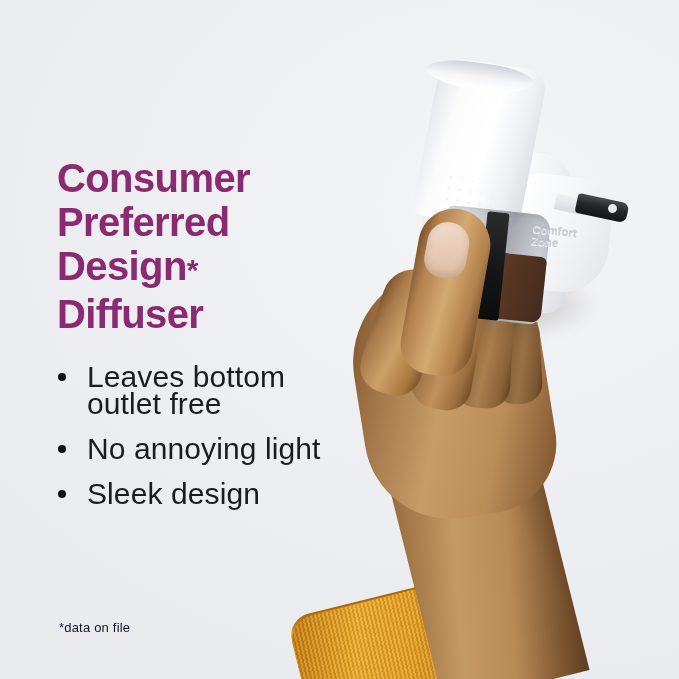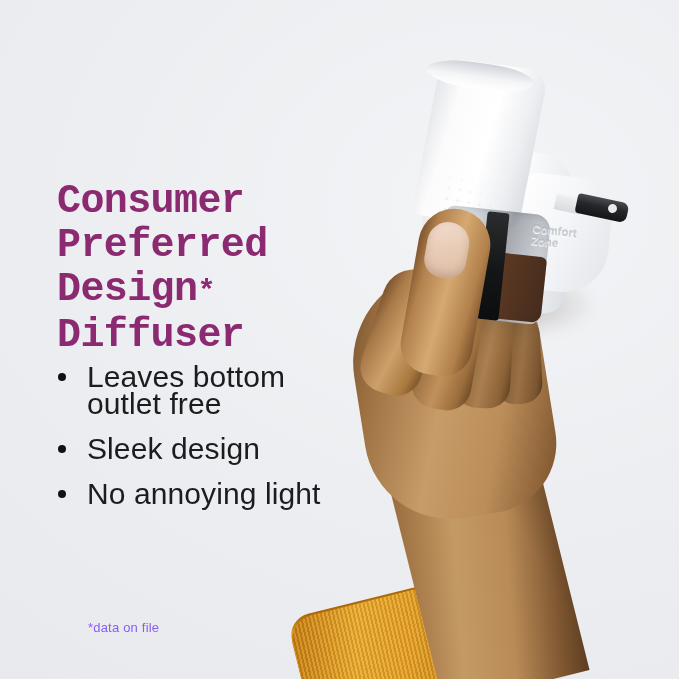--- a/index.html
+++ b/index.html
@@ -22,28 +22,27 @@
     position: absolute;
     inset: 0;
     background:
       radial-gradient(120% 95% at 72% 30%, #f3f4f6 0%, #eceef1 48%, #e7e9ed 100%);
   }
 
   
   .headline {
     position: absolute;
     left: 57px;
-    top: 180px;
+    top: 156px;
     width: 300px;
     color: #8b2a70;
     font-size: 40px;
     line-height: 44px;
     font-weight: 700;
     letter-spacing: -0.6px;
-    font-family: Liberation Mono, monospace;
   }
   .headline .ln { display: block; white-space: nowrap; }
   .headline .star { font-size: 30px; vertical-align: baseline; }
 
   .bullets {
     position: absolute;
     left: 55px;
     top: 363px;
     width: 310px;
     margin: 0;
@@ -68,25 +67,24 @@
     width: 8px;
     height: 8px;
     border-radius: 50%;
     background: #111114;
   }
 
   .footnote {
     position: absolute;
     left: 59px;
     top: 620px;
-    color: #8b5cf6;
+    color: #0f172a;
     font-size: 13px;
     font-weight: 400;
     letter-spacing: 0.2px;
-    margin-left: 29px;
   }
 
   
   .photo {
     position: absolute;
     left: 250px;
     top: 0;
     width: 429px;
     height: 679px;
   }
@@ -439,23 +437,23 @@
     <span class="ln">Diffuser</span>
   </div>
 
   <ul class="bullets">
     <li>
       <span class="dot"></span>
       <span>Leaves bottom outlet free</span>
     </li>
     <li>
       <span class="dot"></span>
-      <span>Sleek design</span>
+      <span>No annoying light</span>
     </li>
     <li>
       <span class="dot"></span>
-      <span>No annoying light</span>
+      <span>Sleek design</span>
     </li>
   </ul>
 
   <div class="footnote">*data on file</div>
 
 </div>
 
 </body></html>

